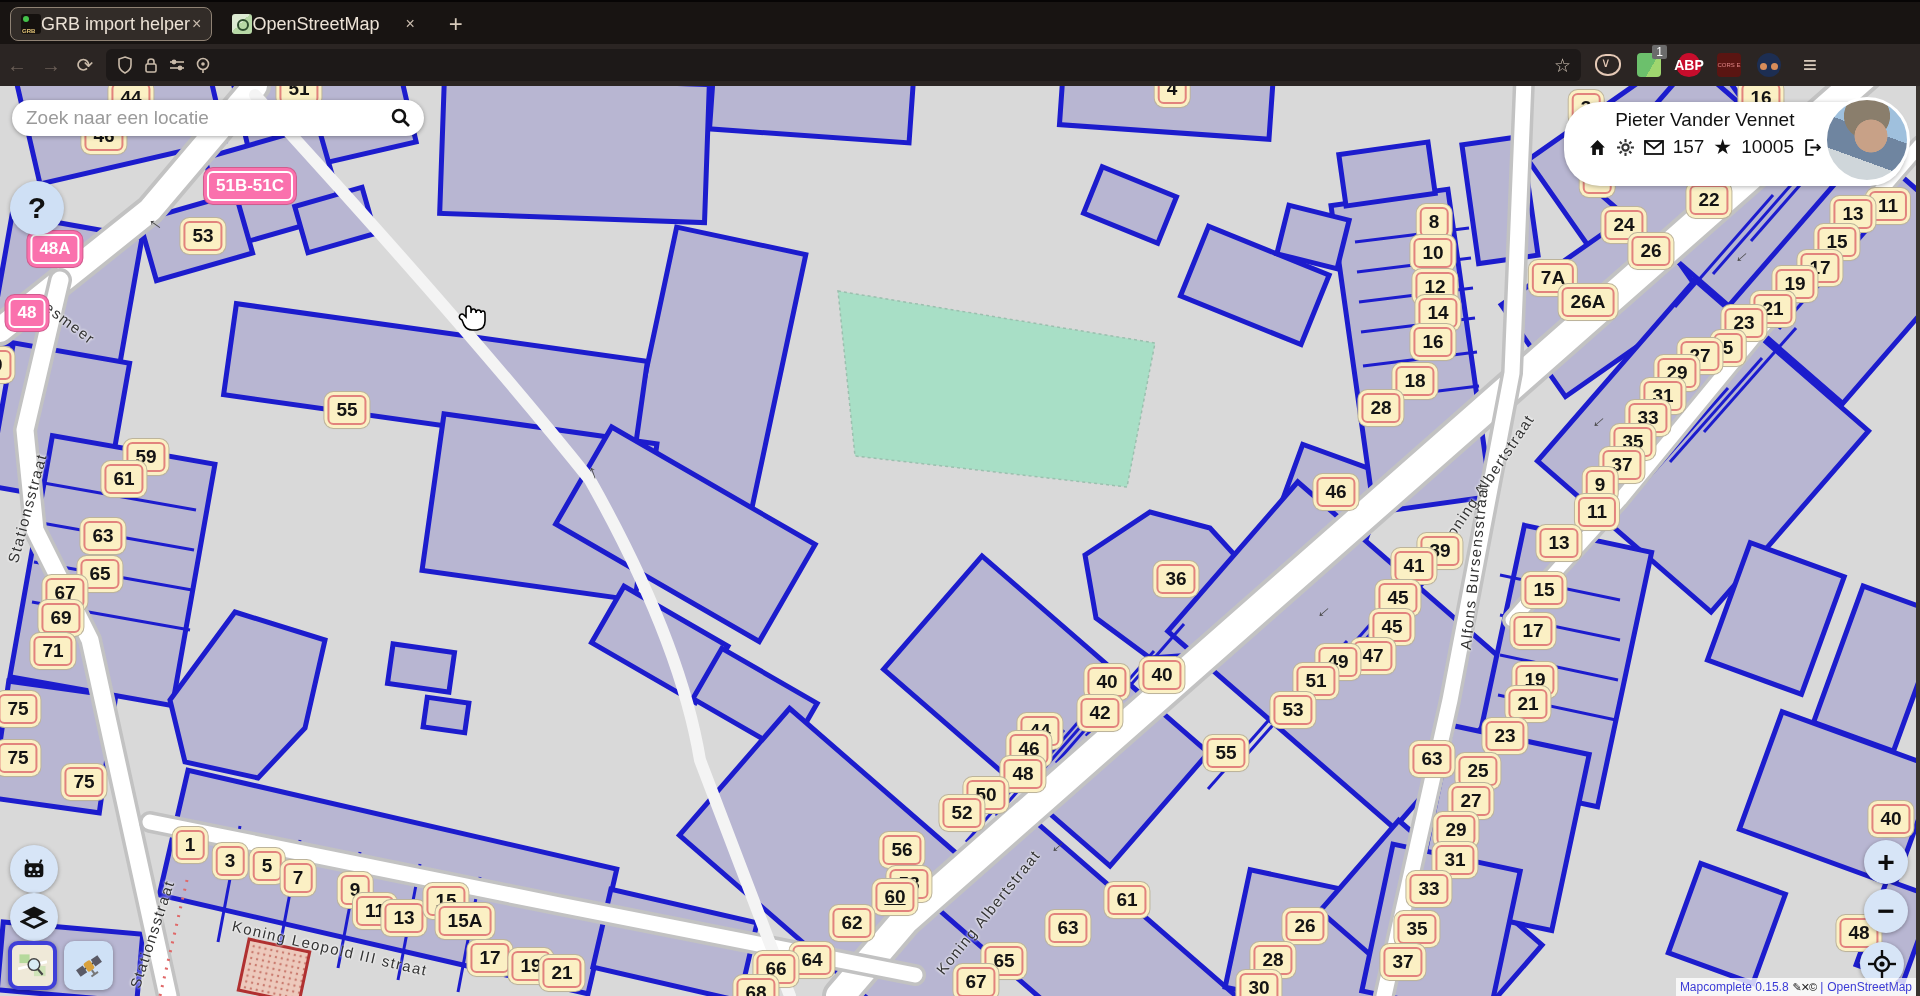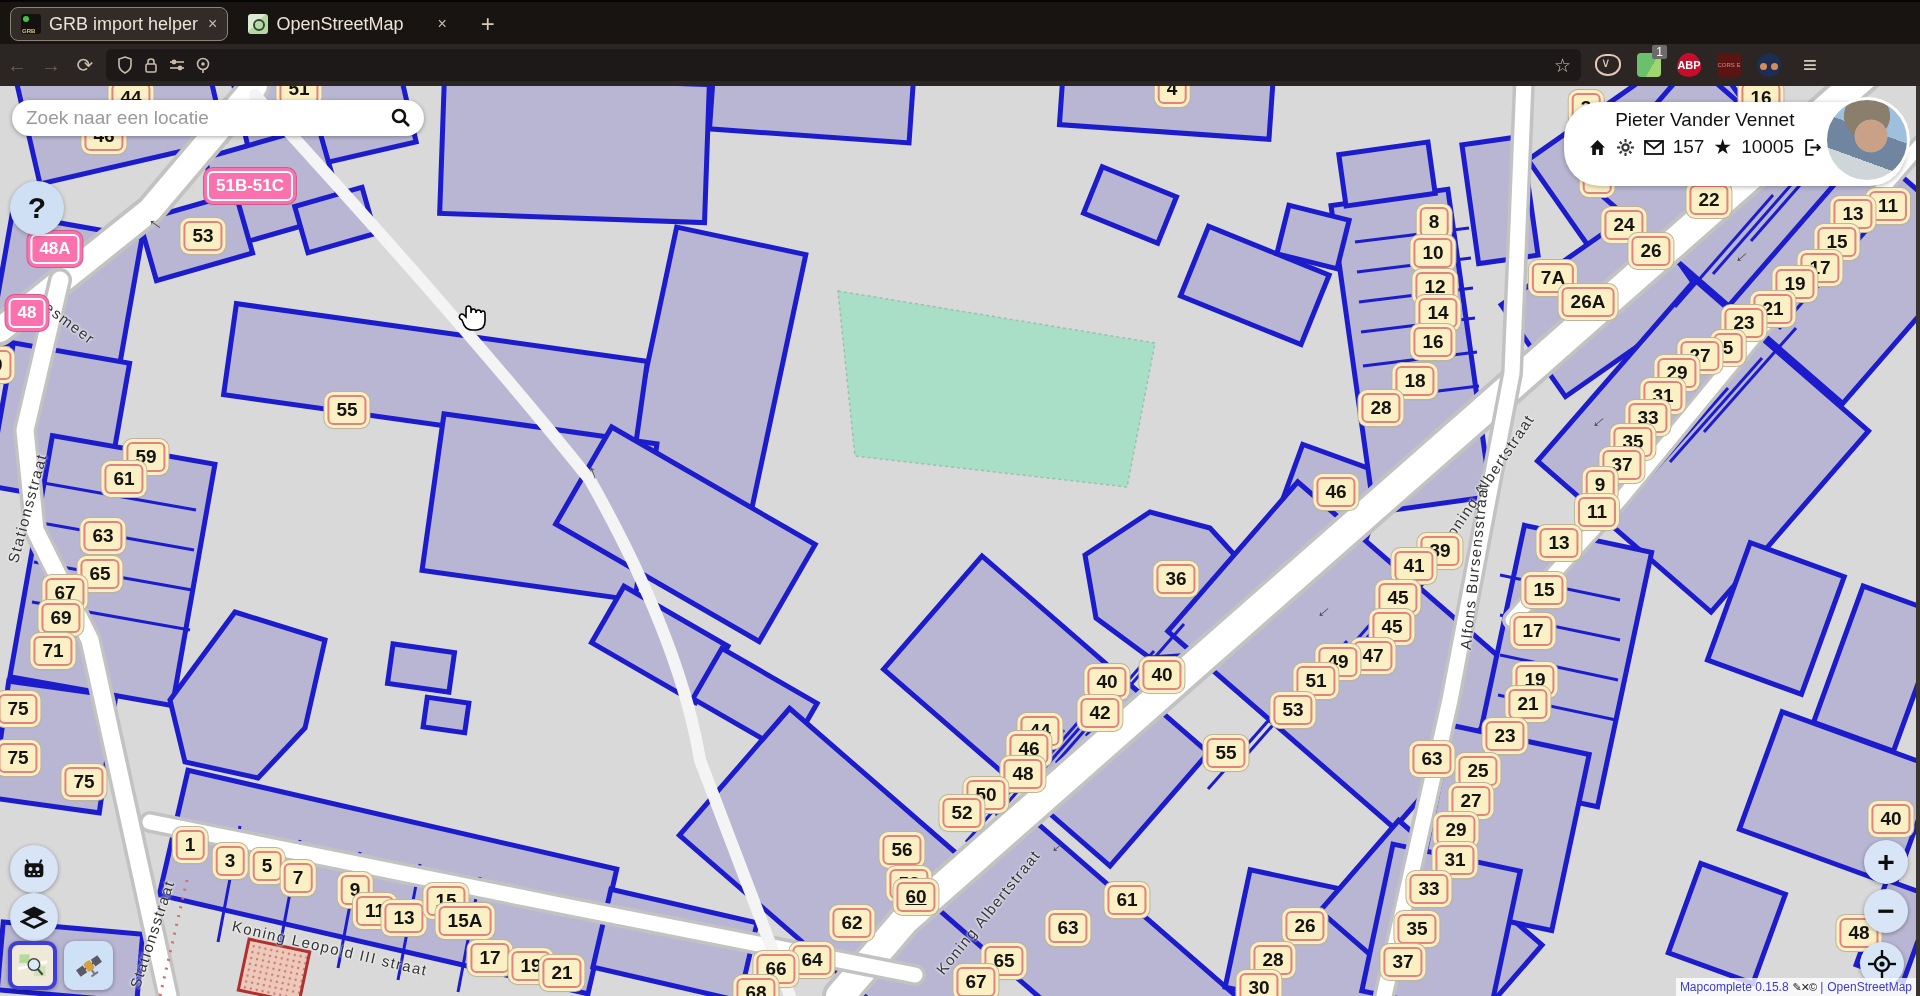--- a/index.html
+++ b/index.html
@@ -1,19 +1,19 @@
 <!DOCTYPE html>
 <html><head>
 <meta charset="utf-8">
 <style>
   html,body{margin:0;padding:0;width:1920px;height:996px;overflow:hidden;
     font-family:"Liberation Sans","DejaVu Sans",sans-serif;background:#d9d9d9;position:relative}
   
   .titlebar{position:absolute;left:0;top:0;width:1920px;height:44px;background:#181412;border-top:2px solid #070505;display:flex;align-items:center;z-index:50}
-  .tab{display:flex;align-items:center;gap:8px;height:32px;margin-left:10px;padding:0 10px;border-radius:8px;color:#ece2d6;font-size:18px;white-space:nowrap;cursor:default}
+  .tab{display:flex;align-items:center;height:32px;margin-left:10px;padding:0 10px;border-radius:8px;color:#ece2d6;font-size:18px;white-space:nowrap;cursor:default}
   .tab.active{background:#322c28;border:1px solid #8f8274}
   .tab .close{color:#c9bcae;font-size:16px;margin-left:2px}
   .newtab{color:#d6c9ba;font-size:24px;margin-left:18px;background:none;border:none}
   .fav{width:20px;height:20px;border-radius:3px;position:relative;flex:0 0 auto}
   .fav-grb{background:#15110e;overflow:hidden}
   .fav-grb:before{content:"";position:absolute;left:2px;top:2px;width:6px;height:6px;border-radius:50%;background:#44c24a}
   .fav-grb:after{content:"GRB";position:absolute;left:1px;bottom:0;font-size:6px;font-weight:bold;color:#e8c87a;letter-spacing:0}
   .fav-osm{background:linear-gradient(135deg,#dcead2 0 45%,#b7d8a6 45% 100%)}
   .fav-osm:before{content:"";position:absolute;right:3px;bottom:3px;width:8px;height:8px;border:2px solid #2e4d2e;border-radius:50%}
   .toolbar{position:absolute;left:0;top:44px;width:1920px;height:42px;background:#2b2523;display:flex;align-items:center;z-index:50}
@@ -23,21 +23,21 @@
   .urltext{font-size:18px;color:#b3a294;white-space:nowrap;overflow:hidden}
   .urltext b{color:#f4ece2;font-weight:bold}
   .chromeicon{width:18px;height:18px;flex:0 0 auto}
   .star{margin-left:auto;color:#d8cabb;font-size:19px}
   .extrow{display:flex;align-items:center;gap:16px;margin-left:14px}
   .ext{width:24px;height:24px;position:relative;border-radius:4px;flex:0 0 auto}
   .ext-pocket{border:2px solid #e5c9b6;border-radius:50% 50% 60% 60%;background:none;height:18px;width:22px}
   .ext-pocket:before{content:"∨";position:absolute;left:4px;top:-1px;color:#e5c9b6;font-size:13px}
   .ext-map{background:linear-gradient(120deg,#6cc06c 0 60%,#9fd66f 60%)}
   .ext-badge{position:absolute;right:-6px;top:-8px;background:#6b6b6b;color:#fff;font-size:12px;padding:0 4px;border-radius:2px}
-  .ext-abp{background:#c70d2c;border-radius:50% 50% 50% 50%/60% 60% 40% 40%;color:#fff;font-size:11px;font-weight:bold;display:flex;align-items:center;justify-content:center}
+  .ext-abp{background:#c70d2c;border-radius:50% 50% 50% 50%/60% 60% 40% 40%;color:#fff;font-size:14px;font-weight:bold;display:flex;align-items:center;justify-content:center}
   .ext-cors{background:#5a1512;color:#e08484;font-size:6px;display:flex;align-items:center;justify-content:center;text-align:center;line-height:6px}
   .ext-mask{background:#1d2e52;border-radius:50%}
   .ext-mask:before{content:"";position:absolute;left:3px;top:10px;width:7px;height:7px;border-radius:50%;background:#d88c5a}
   .ext-mask:after{content:"";position:absolute;right:3px;top:10px;width:7px;height:7px;border-radius:50%;background:#d88c5a}
   .hamb{color:#d8cabb;font-size:24px;margin:0 14px 0 6px}
   .edge-right{position:absolute;right:0;top:86px;width:4px;height:910px;background:#39342f;z-index:40}
   
   #mapsvg{position:absolute;left:0;top:0;z-index:1}
   .street{position:absolute;color:#333;font-size:15px;letter-spacing:1.5px;white-space:nowrap;transform:translate(-50%,-50%);text-shadow:0 0 3px #fff,0 0 3px #fff;z-index:5}
   .maparrow{position:absolute;color:#4a4a4a;font-size:19px;transform:translate(-50%,-50%);z-index:4}
@@ -270,21 +270,21 @@
     <div class="badge" style="left: 1162px; top: 675px;">40</div>
     <div class="badge" style="left: 1107px; top: 682px;">40</div>
     <div class="badge" style="left: 1100px; top: 713px;">42</div>
     <div class="badge" style="left: 1040px; top: 731px;">44</div>
     <div class="badge" style="left: 1029px; top: 749px;">46</div>
     <div class="badge" style="left: 1023px; top: 774px;">48</div>
     <div class="badge" style="left: 986px; top: 795px;">50</div>
     <div class="badge" style="left: 962px; top: 813px;">52</div>
     <div class="badge" style="left: 902px; top: 850px; text-align: right;">56</div>
     <div class="badge" style="left: 909px; top: 884px;">58</div>
-    <div class="badge" style="left: 916px; top: 897px; text-decoration: underline;">60</div>
+    <div class="badge" style="left: 895px; top: 897px; text-decoration: underline;">60</div>
     <div class="badge" style="left: 852px; top: 923px;">62</div>
     <div class="badge" style="left: 812px; top: 960px;">64</div>
     <div class="badge" style="left: 776px; top: 969px;">66</div>
     <div class="badge" style="left: 756px; top: 993px;">68</div>
     <div class="badge" style="left: 1440px; top: 551px;">39</div>
     <div class="badge" style="left: 1414px; top: 566px;">41</div>
     <div class="badge" style="left: 1398px; top: 598px;">45</div>
     <div class="badge" style="left: 1392px; top: 627px;">45</div>
     <div class="badge" style="left: 1373px; top: 656px;">47</div>
     <div class="badge" style="left: 1338px; top: 662px;">49</div>

